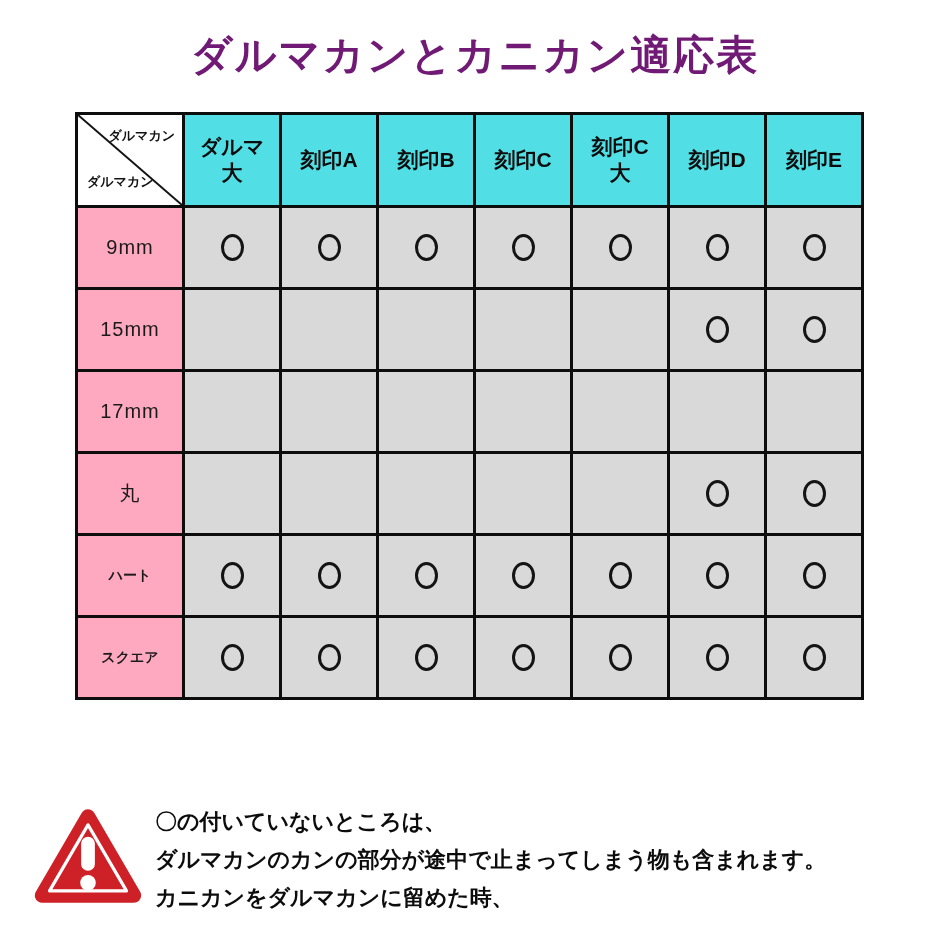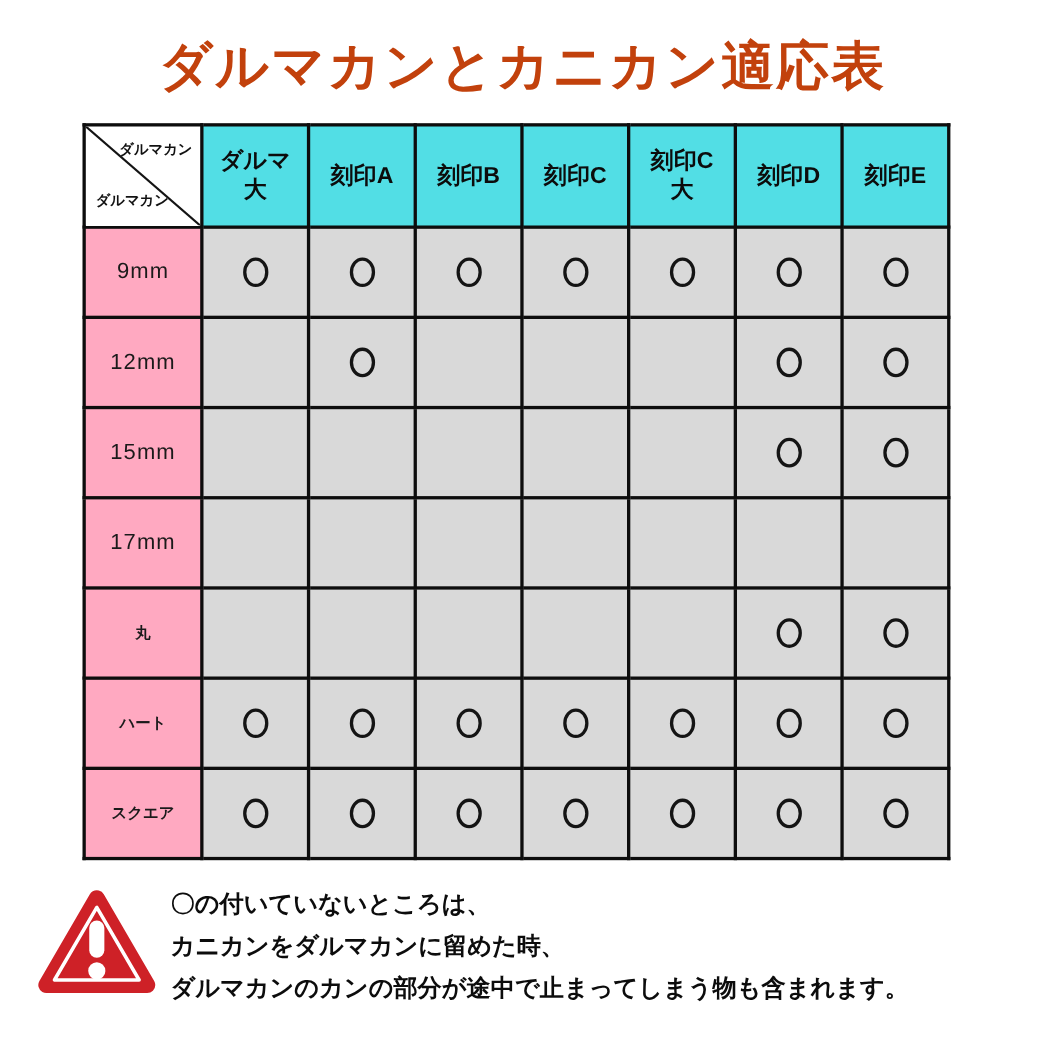--- a/index.html
+++ b/index.html
@@ -2,21 +2,21 @@
 <html><head>
 <meta charset="utf-8">
 <style>
   html,body{margin:0;padding:0;background:#ffffff;}
   .canvas{
     position:relative;width:950px;height:950px;background:#ffffff;overflow:hidden;
     font-family:"Liberation Sans","DejaVu Sans",sans-serif;color:#111;
   }
   .page-title{
     position:absolute;top:28px;left:0;width:950px;text-align:center;
-    font-size:48px;font-weight:800;letter-spacing:2px;color:#c2410c;
+    font-size:41px;font-weight:800;letter-spacing:2px;color:#701a75;
   }
   .compat-table{
     position:absolute;top:112px;left:75px;border-collapse:collapse;table-layout:fixed;
   }
   .compat-table th,.compat-table td{
     border:3px solid #0d0d0d;text-align:center;vertical-align:middle;padding:0;
   }
   .compat-table thead tr{height:93px;padding-left:36px;}
   .compat-table tbody tr{height:82px;}
   .corner-cell{background:#ffffff;position:relative;}
@@ -87,30 +87,20 @@
           <th>9mm</th>
           <td><span class="circle"></span></td>
           <td><span class="circle"></span></td>
           <td><span class="circle"></span></td>
           <td><span class="circle"></span></td>
           <td><span class="circle"></span></td>
           <td><span class="circle"></span></td>
           <td><span class="circle"></span></td>
         </tr>
         <tr>
-          <th>12mm</th>
-          <td></td>
-          <td><span class="circle"></span></td>
-          <td></td>
-          <td></td>
-          <td></td>
-          <td><span class="circle"></span></td>
-          <td><span class="circle"></span></td>
-        </tr>
-        <tr>
           <th>15mm</th>
           <td></td>
           <td></td>
           <td></td>
           <td></td>
           <td></td>
           <td><span class="circle"></span></td>
           <td><span class="circle"></span></td>
         </tr>
         <tr>
@@ -158,18 +148,18 @@
 
   <div class="footer">
     <svg class="warn-icon" viewBox="0 0 120 120">
       <polygon points="60,16 10,102 110,102" fill="#CE2127" stroke="#CE2127" stroke-width="16" stroke-linejoin="round"></polygon>
       <polygon points="60,25 18,97 102,97" fill="none" stroke="#ffffff" stroke-width="3.5" stroke-linejoin="round"></polygon>
       <rect x="52.5" y="38" width="15" height="37" rx="7.5" fill="#ffffff"></rect>
       <circle cx="60" cy="88" r="8.5" fill="#ffffff"></circle>
     </svg>
     <div class="warn-text">
       <div class="warn-line">〇の付いていないところは、</div>
+      <div class="warn-line">ダルマカンのカンの部分が途中で止まってしまう物も含まれます。</div>
       <div class="warn-line">カニカンをダルマカンに留めた時、</div>
-      <div class="warn-line">ダルマカンのカンの部分が途中で止まってしまう物も含まれます。</div>
     </div>
   </div>
 
 </div>
 
 </body></html>

